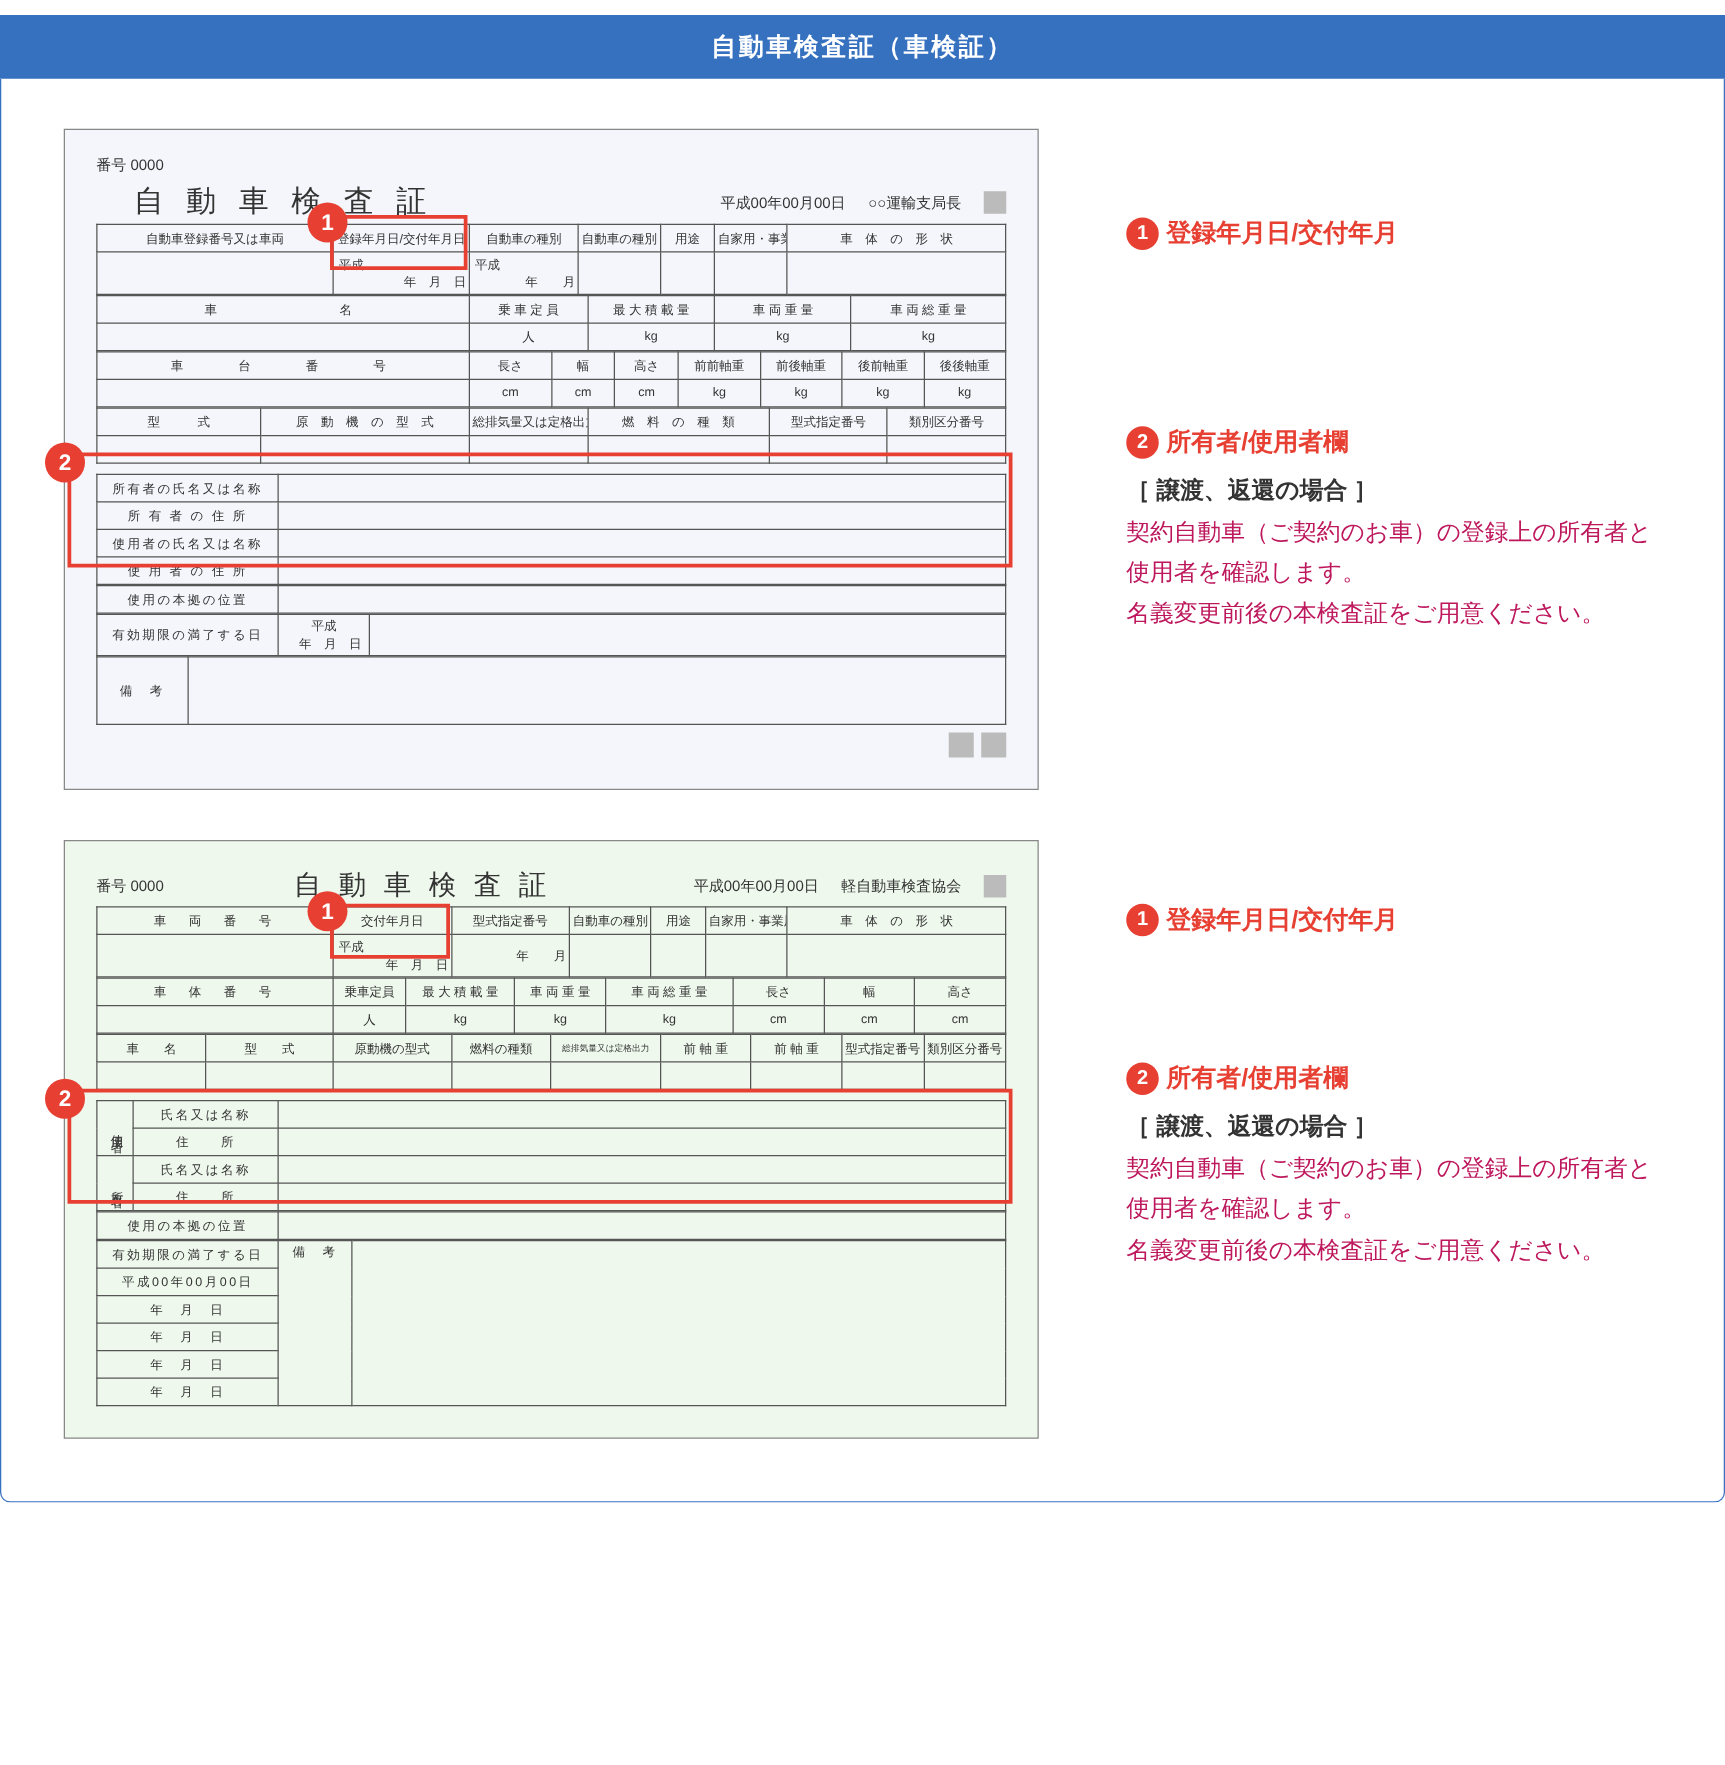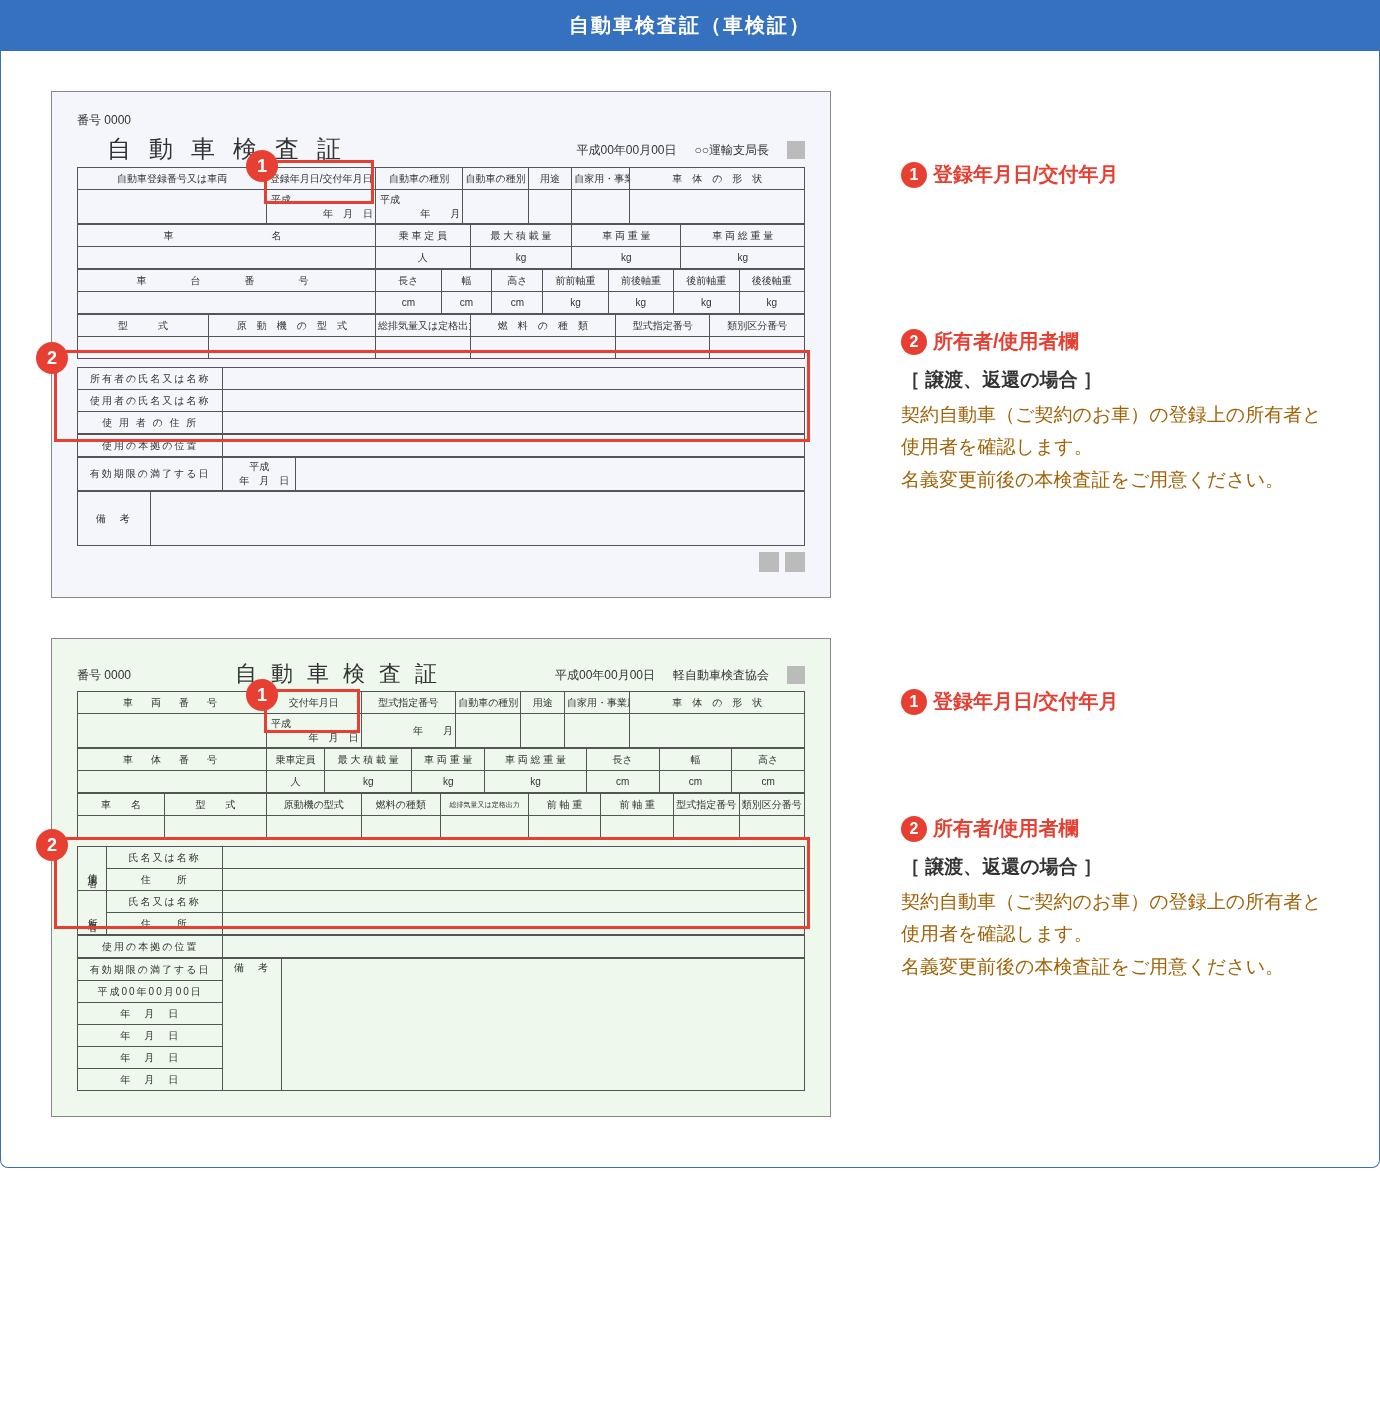--- a/index.html
+++ b/index.html
@@ -1,27 +1,27 @@
 <!DOCTYPE html>
 <html><head>
 <meta charset="utf-8">
 <style>
   * { box-sizing: border-box; margin: 0; padding: 0; }
   body { font-family: "Hiragino Sans", "Meiryo", sans-serif; background: #fff; color: #333; font-size: 13px; }
-  .page { width: 1380px; margin: 0 auto; }
+  .page { width: 1380px; margin: 12px auto; }
   .banner { background: #3671c0; color: #fff; text-align: center; padding: 12px 0; font-size: 20px; font-weight: bold; letter-spacing: 2px; }
   .frame { border: 1px solid #3671c0; border-top: none; border-radius: 0 0 8px 8px; padding: 40px 50px 50px; }
   .row { display: flex; align-items: flex-start; margin-bottom: 40px; }
   .cert { position: relative; width: 780px; flex-shrink: 0; border: 1px solid #888; padding: 20px 25px 25px; }
   .cert-blue { background: #f4f6fb; }
   .cert-green { background: #eef8ec; }
   .side { margin-left: 70px; width: 430px; }
   .side-h { color: #e74033; font-size: 20px; font-weight: bold; margin-bottom: 12px; display:flex; align-items:center; }
   .side-sub { font-size: 19px; font-weight: bold; margin-bottom: 6px; color:#333; }
-  .side-p { font-size: 19px; line-height: 1.7; color:#a16207; }
+  .side-p { font-size: 19px; line-height: 1.7; color:#be185d; }
   .side-block2 { margin-top: 140px; }
   .side-block2b { margin-top: 100px; }
   .num-badge { display:inline-flex; align-items:center; justify-content:center; width:26px; height:26px; border-radius:50%; background:#e74033; color:#fff; font-weight:bold; font-size:16px; margin-right:6px; }
   .num-badge-lg { width:32px; height:32px; font-size:18px; }
   
   .cert .top { display:flex; justify-content:space-between; align-items:center; font-size:12px; margin-bottom:4px;}
   .graybox { width:18px; height:18px; background:#bbb; display:inline-block; }
   .cert h2 { font-size:24px; letter-spacing:18px; font-weight:normal; text-align:center; padding-left:30px; margin-bottom:2px;}
   .cert .title-row { display:flex; align-items:center; justify-content:space-between; }
   .cert .title-row h2 { flex:0 0 auto; }
@@ -193,20 +193,24 @@
           <colgroup>
               <col style="width:20%">
               <col style="width:80%">
             </colgroup>
           <tbody>
               <tr>
                 <th class="left-lab">所有者の氏名又は名称</th>
                 <td></td>
               </tr>
           <tr>
+                <th class="left-lab">所 有 者 の 住 所</th>
+                <td></td>
+              </tr>
+          <tr>
                 <th class="left-lab">使用者の氏名又は名称</th>
                 <td></td>
               </tr>
           <tr>
                 <th class="left-lab">使 用 者 の 住 所</th>
                 <td></td>
               </tr>
         </tbody>
           </table>
         <table class="grid" style="border-top:none;">

